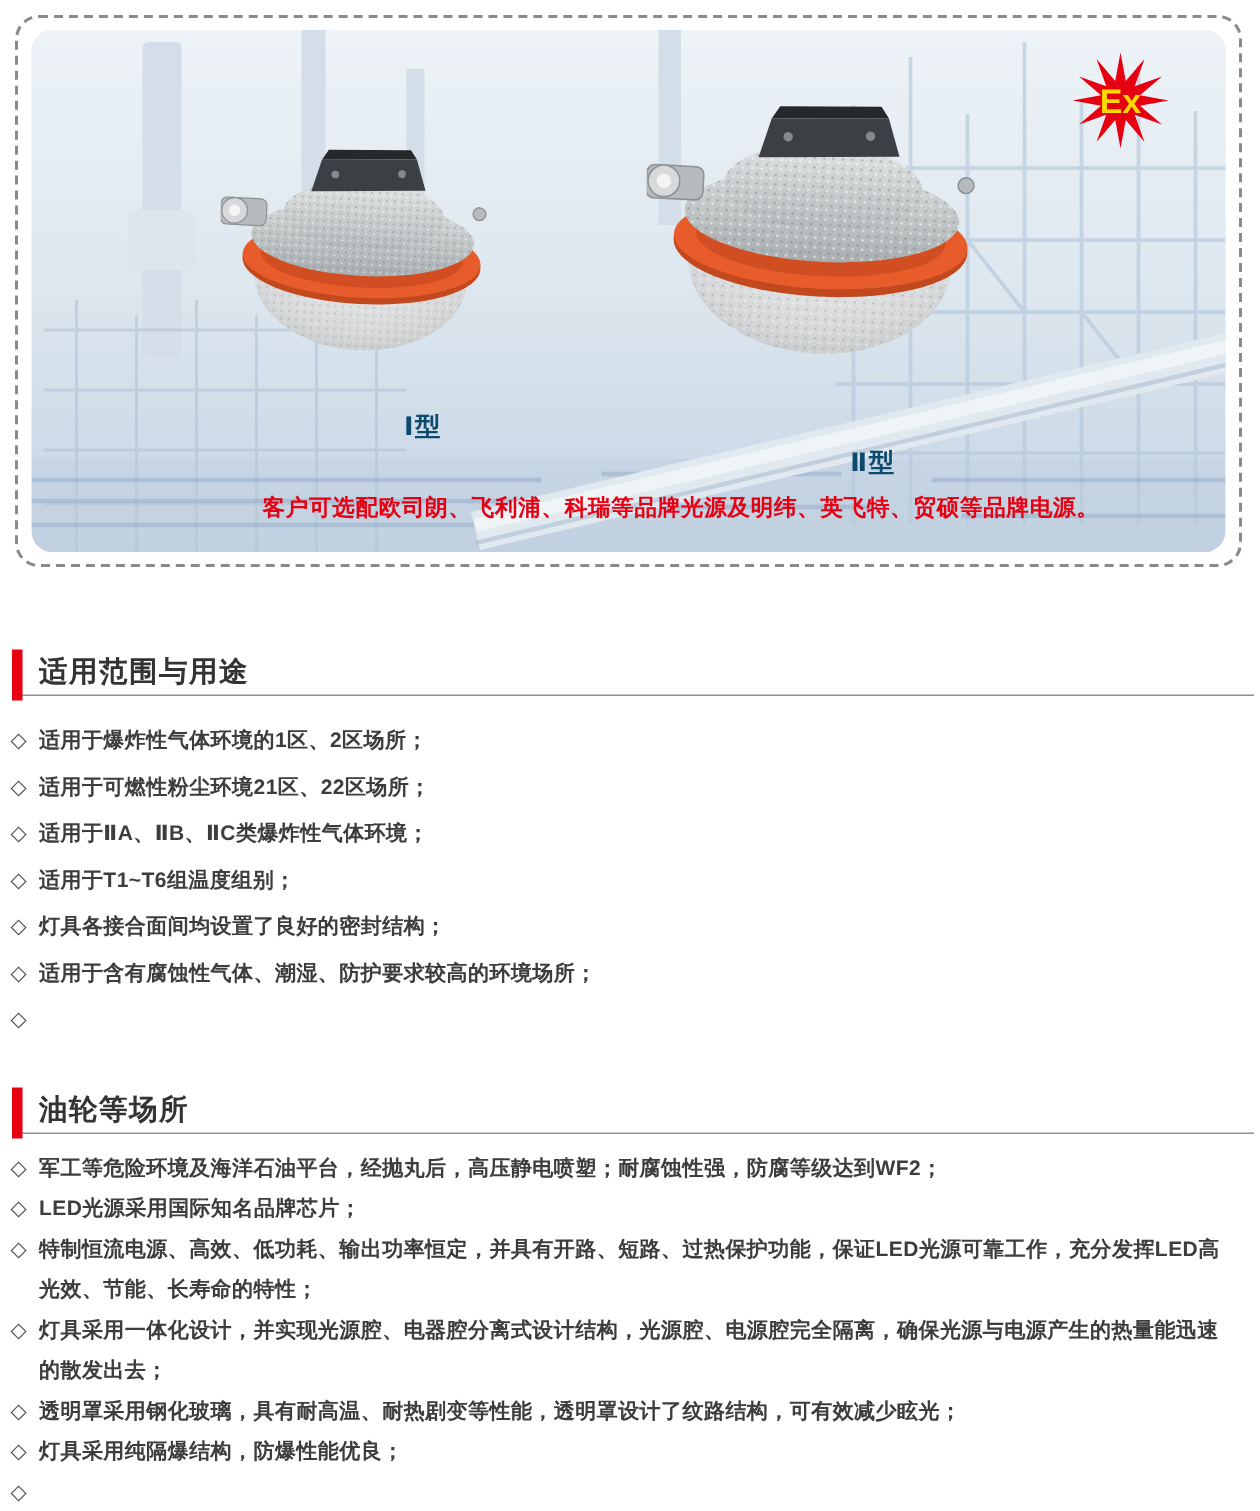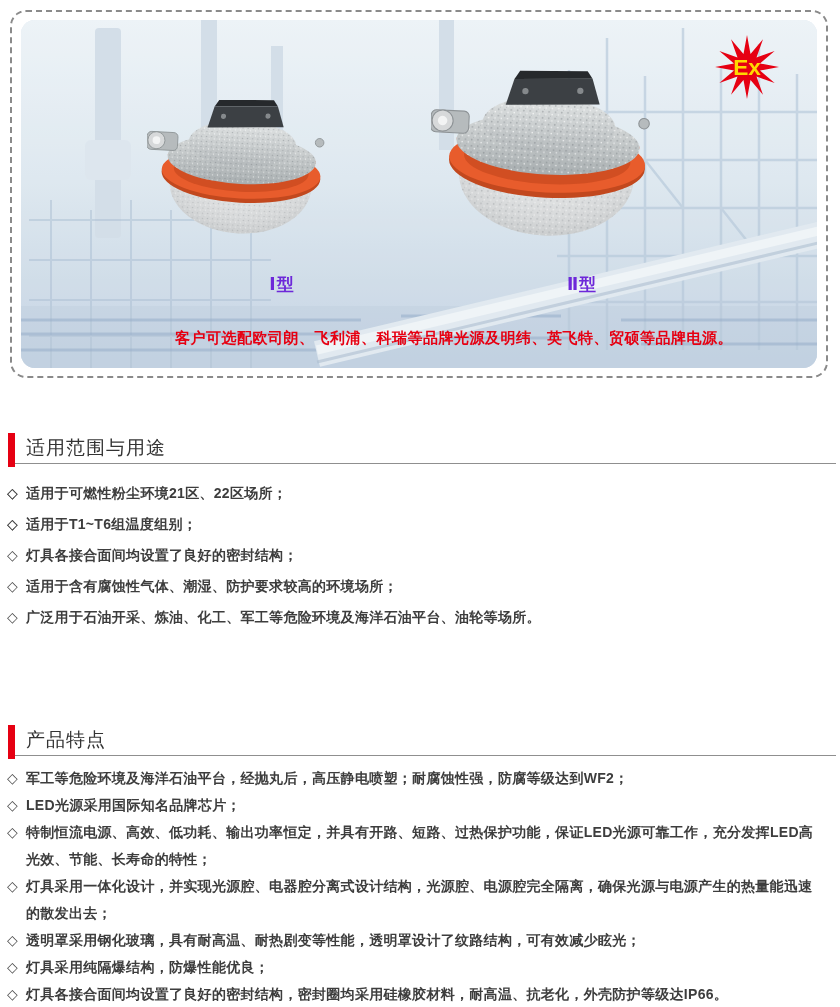--- a/index.html
+++ b/index.html
@@ -10,34 +10,34 @@
   .hero{position:absolute;left:10px;top:10px;width:818px;height:368px;
         border:2px dashed #8a8a8a;border-radius:16px;box-sizing:border-box;}
   .photo{position:absolute;left:9px;top:8px;width:796px;height:348px;
          border-radius:14px;overflow:hidden;background:#dde7f0;}
   .bg-svg{position:absolute;left:0;top:0;width:100%;height:100%;}
   .ex-badge{position:absolute;left:693px;top:14px;width:66px;height:66px;}
   .lamp{position:absolute;}
   .lamp1{left:126px;top:76px;width:188px;height:158px;}
   .lamp2{left:410px;top:46px;width:232px;height:195px;}
   .model-label{position:absolute;width:124px;top:253px;text-align:center;
-               font-size:17px;font-weight:700;color:#6d28d9;letter-spacing:1px;}
+               font-size:17px;font-weight:700;color:#0c4a6e;letter-spacing:1px;}
   .label1{left:199px;}
-  .label2{left:499px;}
+  .label2{left:499px;margin-top:24px;}
   .caption{position:absolute;left:0;top:309px;width:100%;text-align:center;
            font-size:15px;font-weight:700;color:#e60012;letter-spacing:0.5px;padding-left:35px;}
 
   
   .sec{position:absolute;left:0;width:840px;}
   .sec1{top:431px;}
   .sec2{top:723px;}
   .sec-header{position:relative;height:32px;margin:0 4px 0 8px;border-bottom:1.5px solid #8f8f8f;}
   .red-bar{position:absolute;left:0;top:2px;width:7px;height:34px;background:#e60012;}
   .sec-title{position:absolute;left:18px;top:4px;margin:0;font-size:19px;
-             font-weight:400;color:#333333;letter-spacing:1px;}
+             font-weight:700;color:#333333;letter-spacing:1px;}
   .bullets{margin:0;padding:0 18px 0 0;list-style:none;}
   .bullets1{margin-top:14px;}
   .bullets2{margin-top:9px;}
   .bullets li{position:relative;padding-left:26px;color:#3d3d3d;
               font-size:14px;font-weight:600;letter-spacing:0.3px;}
   .bullets1 li{line-height:31px;}
   .bullets2 li{line-height:27px;}
   .dia{position:absolute;left:7px;top:0;font-weight:400;color:#4a4a4a;}
 </style>
 </head>
@@ -180,39 +180,39 @@
       <div class="caption">客户可选配欧司朗、飞利浦、科瑞等品牌光源及明纬、英飞特、贸硕等品牌电源。</div>
     </div>
   </div>
 
   <section class="sec sec1">
     <div class="sec-header">
       <span class="red-bar"></span>
       <h2 class="sec-title">适用范围与用途</h2>
     </div>
     <ul class="bullets bullets1">
-      <li><span class="dia">◇</span></li>
+      <li><span class="dia">◇</span><span>适用于爆炸性气体环境的1区、2区场所；</span></li>
       <li><span class="dia">◇</span><span>适用于可燃性粉尘环境21区、22区场所；</span></li>
-      <li><span class="dia">◇</span></li>
+      <li><span class="dia">◇</span><span>适用于ⅡA、ⅡB、ⅡC类爆炸性气体环境；</span></li>
       <li><span class="dia">◇</span><span>适用于T1~T6组温度组别；</span></li>
       <li><span class="dia">◇</span><span>灯具各接合面间均设置了良好的密封结构；</span></li>
       <li><span class="dia">◇</span><span>适用于含有腐蚀性气体、潮湿、防护要求较高的环境场所；</span></li>
-      <li><span class="dia">◇</span><span>广泛用于石油开采、炼油、化工、军工等危险环境及海洋石油平台、油轮等场所。</span></li>
+      <li><span class="dia">◇</span></li>
     </ul>
   </section>
 
   <section class="sec sec2">
     <div class="sec-header">
       <span class="red-bar"></span>
-      <h2 class="sec-title">产品特点</h2>
+      <h2 class="sec-title">油轮等场所</h2>
     </div>
     <ul class="bullets bullets2">
       <li><span class="dia">◇</span><span>军工等危险环境及海洋石油平台，经抛丸后，高压静电喷塑；耐腐蚀性强，防腐等级达到WF2；</span></li>
       <li><span class="dia">◇</span><span>LED光源采用国际知名品牌芯片；</span></li>
       <li><span class="dia">◇</span><span>特制恒流电源、高效、低功耗、输出功率恒定，并具有开路、短路、过热保护功能，保证LED光源可靠工作，充分发挥LED高光效、节能、长寿命的特性；</span></li>
       <li><span class="dia">◇</span><span>灯具采用一体化设计，并实现光源腔、电器腔分离式设计结构，光源腔、电源腔完全隔离，确保光源与电源产生的热量能迅速的散发出去；</span></li>
       <li><span class="dia">◇</span><span>透明罩采用钢化玻璃，具有耐高温、耐热剧变等性能，透明罩设计了纹路结构，可有效减少眩光；</span></li>
       <li><span class="dia">◇</span><span>灯具采用纯隔爆结构，防爆性能优良；</span></li>
-      <li><span class="dia">◇</span><span>灯具各接合面间均设置了良好的密封结构，密封圈均采用硅橡胶材料，耐高温、抗老化，外壳防护等级达IP66。</span></li>
+      <li><span class="dia">◇</span></li>
     </ul>
   </section>
 
 </div>
 
 </body></html>

